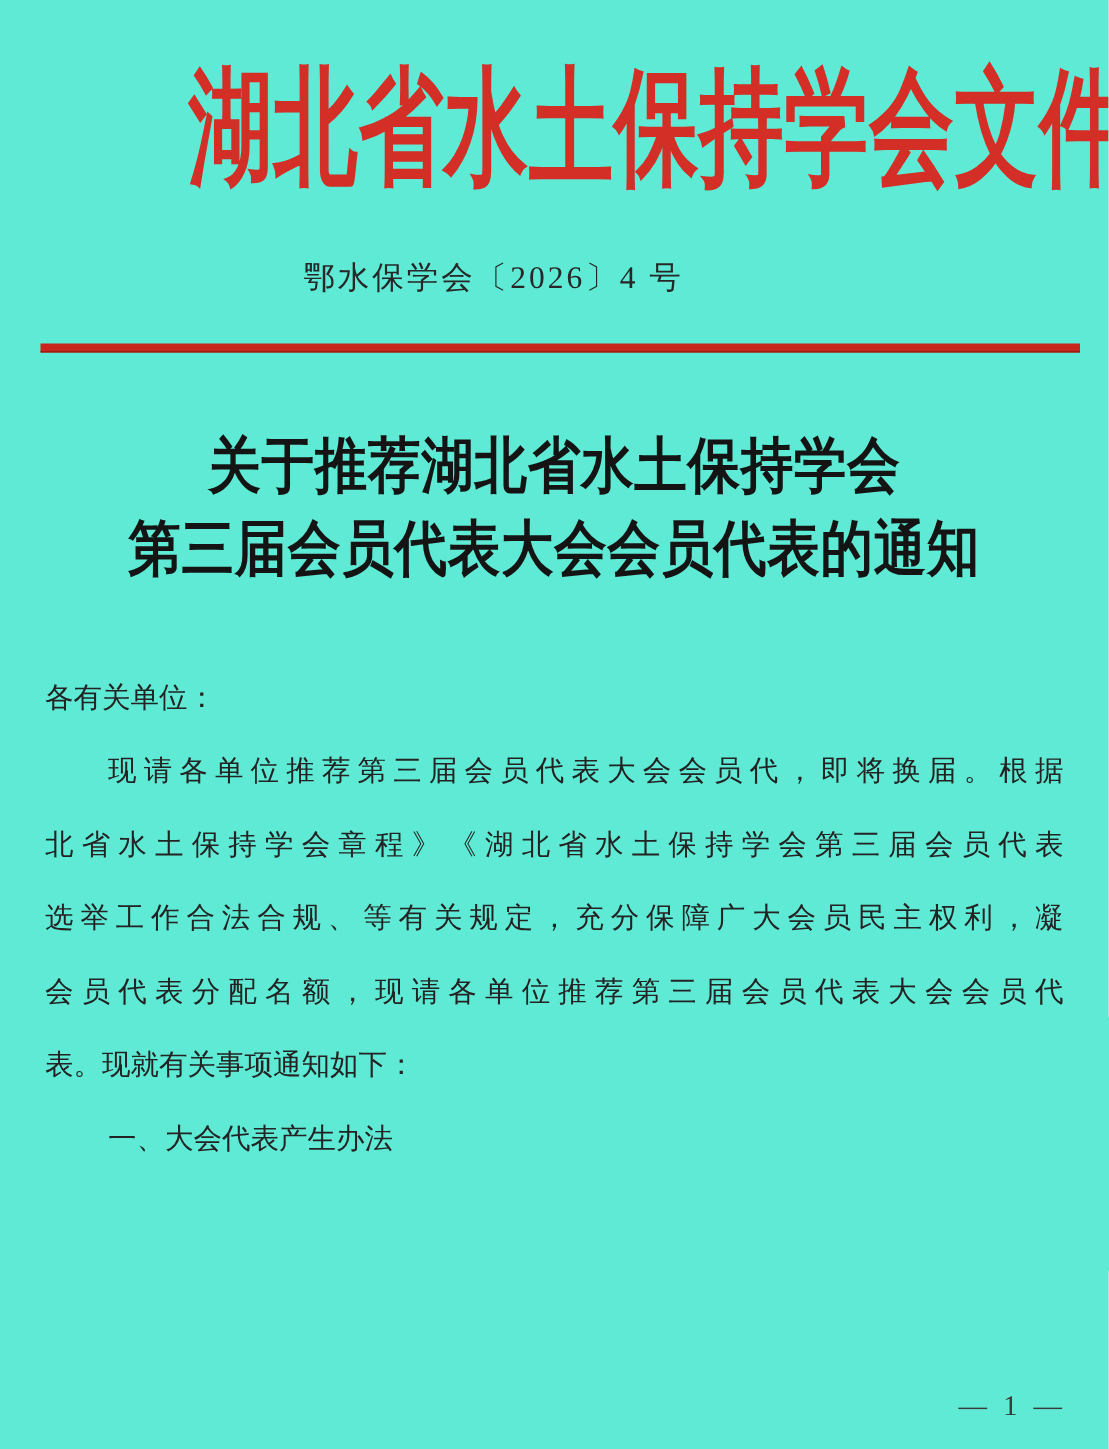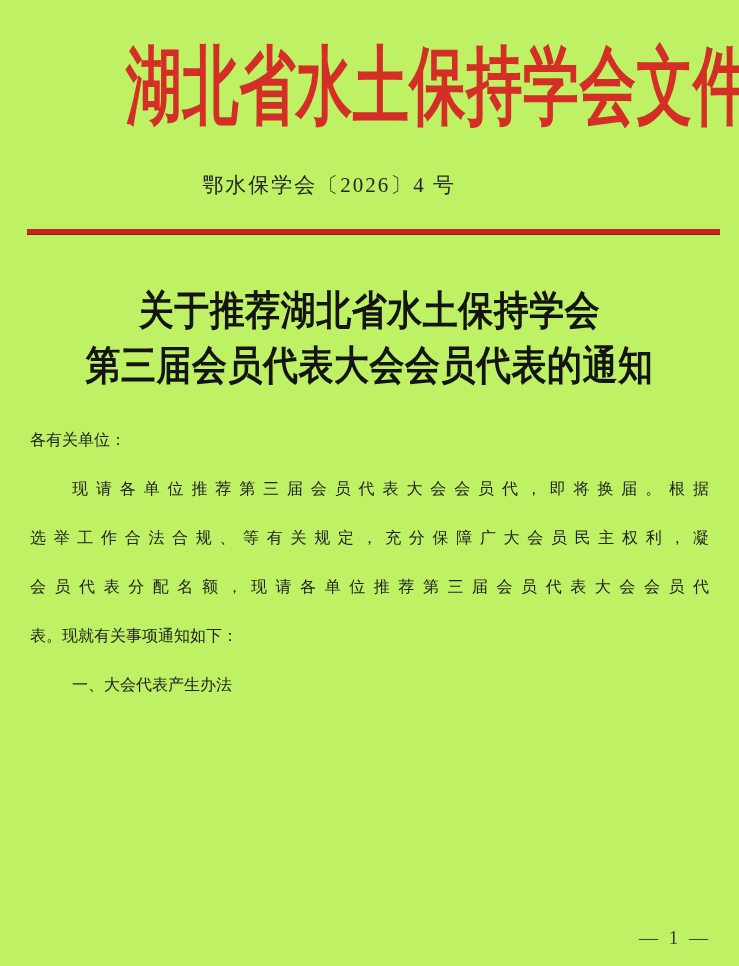--- a/index.html
+++ b/index.html
@@ -5,21 +5,21 @@
   html, body {
     margin: 0;
     padding: 0;
     background: #e8e8e8;
   }
   .page {
     position: relative;
     width: 739px;
     height: 966px;
     margin: 0 auto;
-    background: #bef264;
+    background: #5eead4;
     overflow: hidden;
     font-family: "Liberation Serif", "DejaVu Serif", serif;
   }
   
   .letterhead {
     position: absolute;
     top: 36px;
     left: 0;
     width: 739px;
     line-height: 100px;
@@ -65,24 +65,24 @@
     font-weight: bold;
     text-align: center;
     color: #141414;
     transform: scale(1.0, 1.15);
     transform-origin: 50% 0;
     letter-spacing: 0.5px;
   }
   
   .doc-body {
     position: absolute;
-    top: 415px;
+    top: 441px;
     left: 30px;
     width: 679px;
-    font-size: 16px;
+    font-size: 19px;
     line-height: 49px;
     color: #232323;
   }
   .bodyline {
     text-align: justify;
     text-align-last: justify;
     text-justify: inter-character;
   }
   .bodyline.flush {
     text-align: left;
@@ -114,20 +114,21 @@
   <div class="red-rule"></div>
 
   <div class="doc-title">
     <div>关于推荐湖北省水土保持学会</div>
     <div>第三届会员代表大会会员代表的通知</div>
   </div>
 
   <div class="doc-body">
     <div class="bodyline flush">各有关单位：</div>
     <div class="bodyline indent">现请各单位推荐第三届会员代表大会会员代，即将换届。根据</div>
+    <div class="bodyline">北省水土保持学会章程》《湖北省水土保持学会第三届会员代表</div>
     <div class="bodyline">选举工作合法合规、等有关规定，充分保障广大会员民主权利，凝</div>
     <div class="bodyline">会员代表分配名额，现请各单位推荐第三届会员代表大会会员代</div>
     <div class="bodyline flush">表。现就有关事项通知如下：</div>
     <div class="bodyline flush indent">一、大会代表产生办法</div>
   </div>
 
   <div class="page-number">— 1 —</div>
 
 </div>
 

